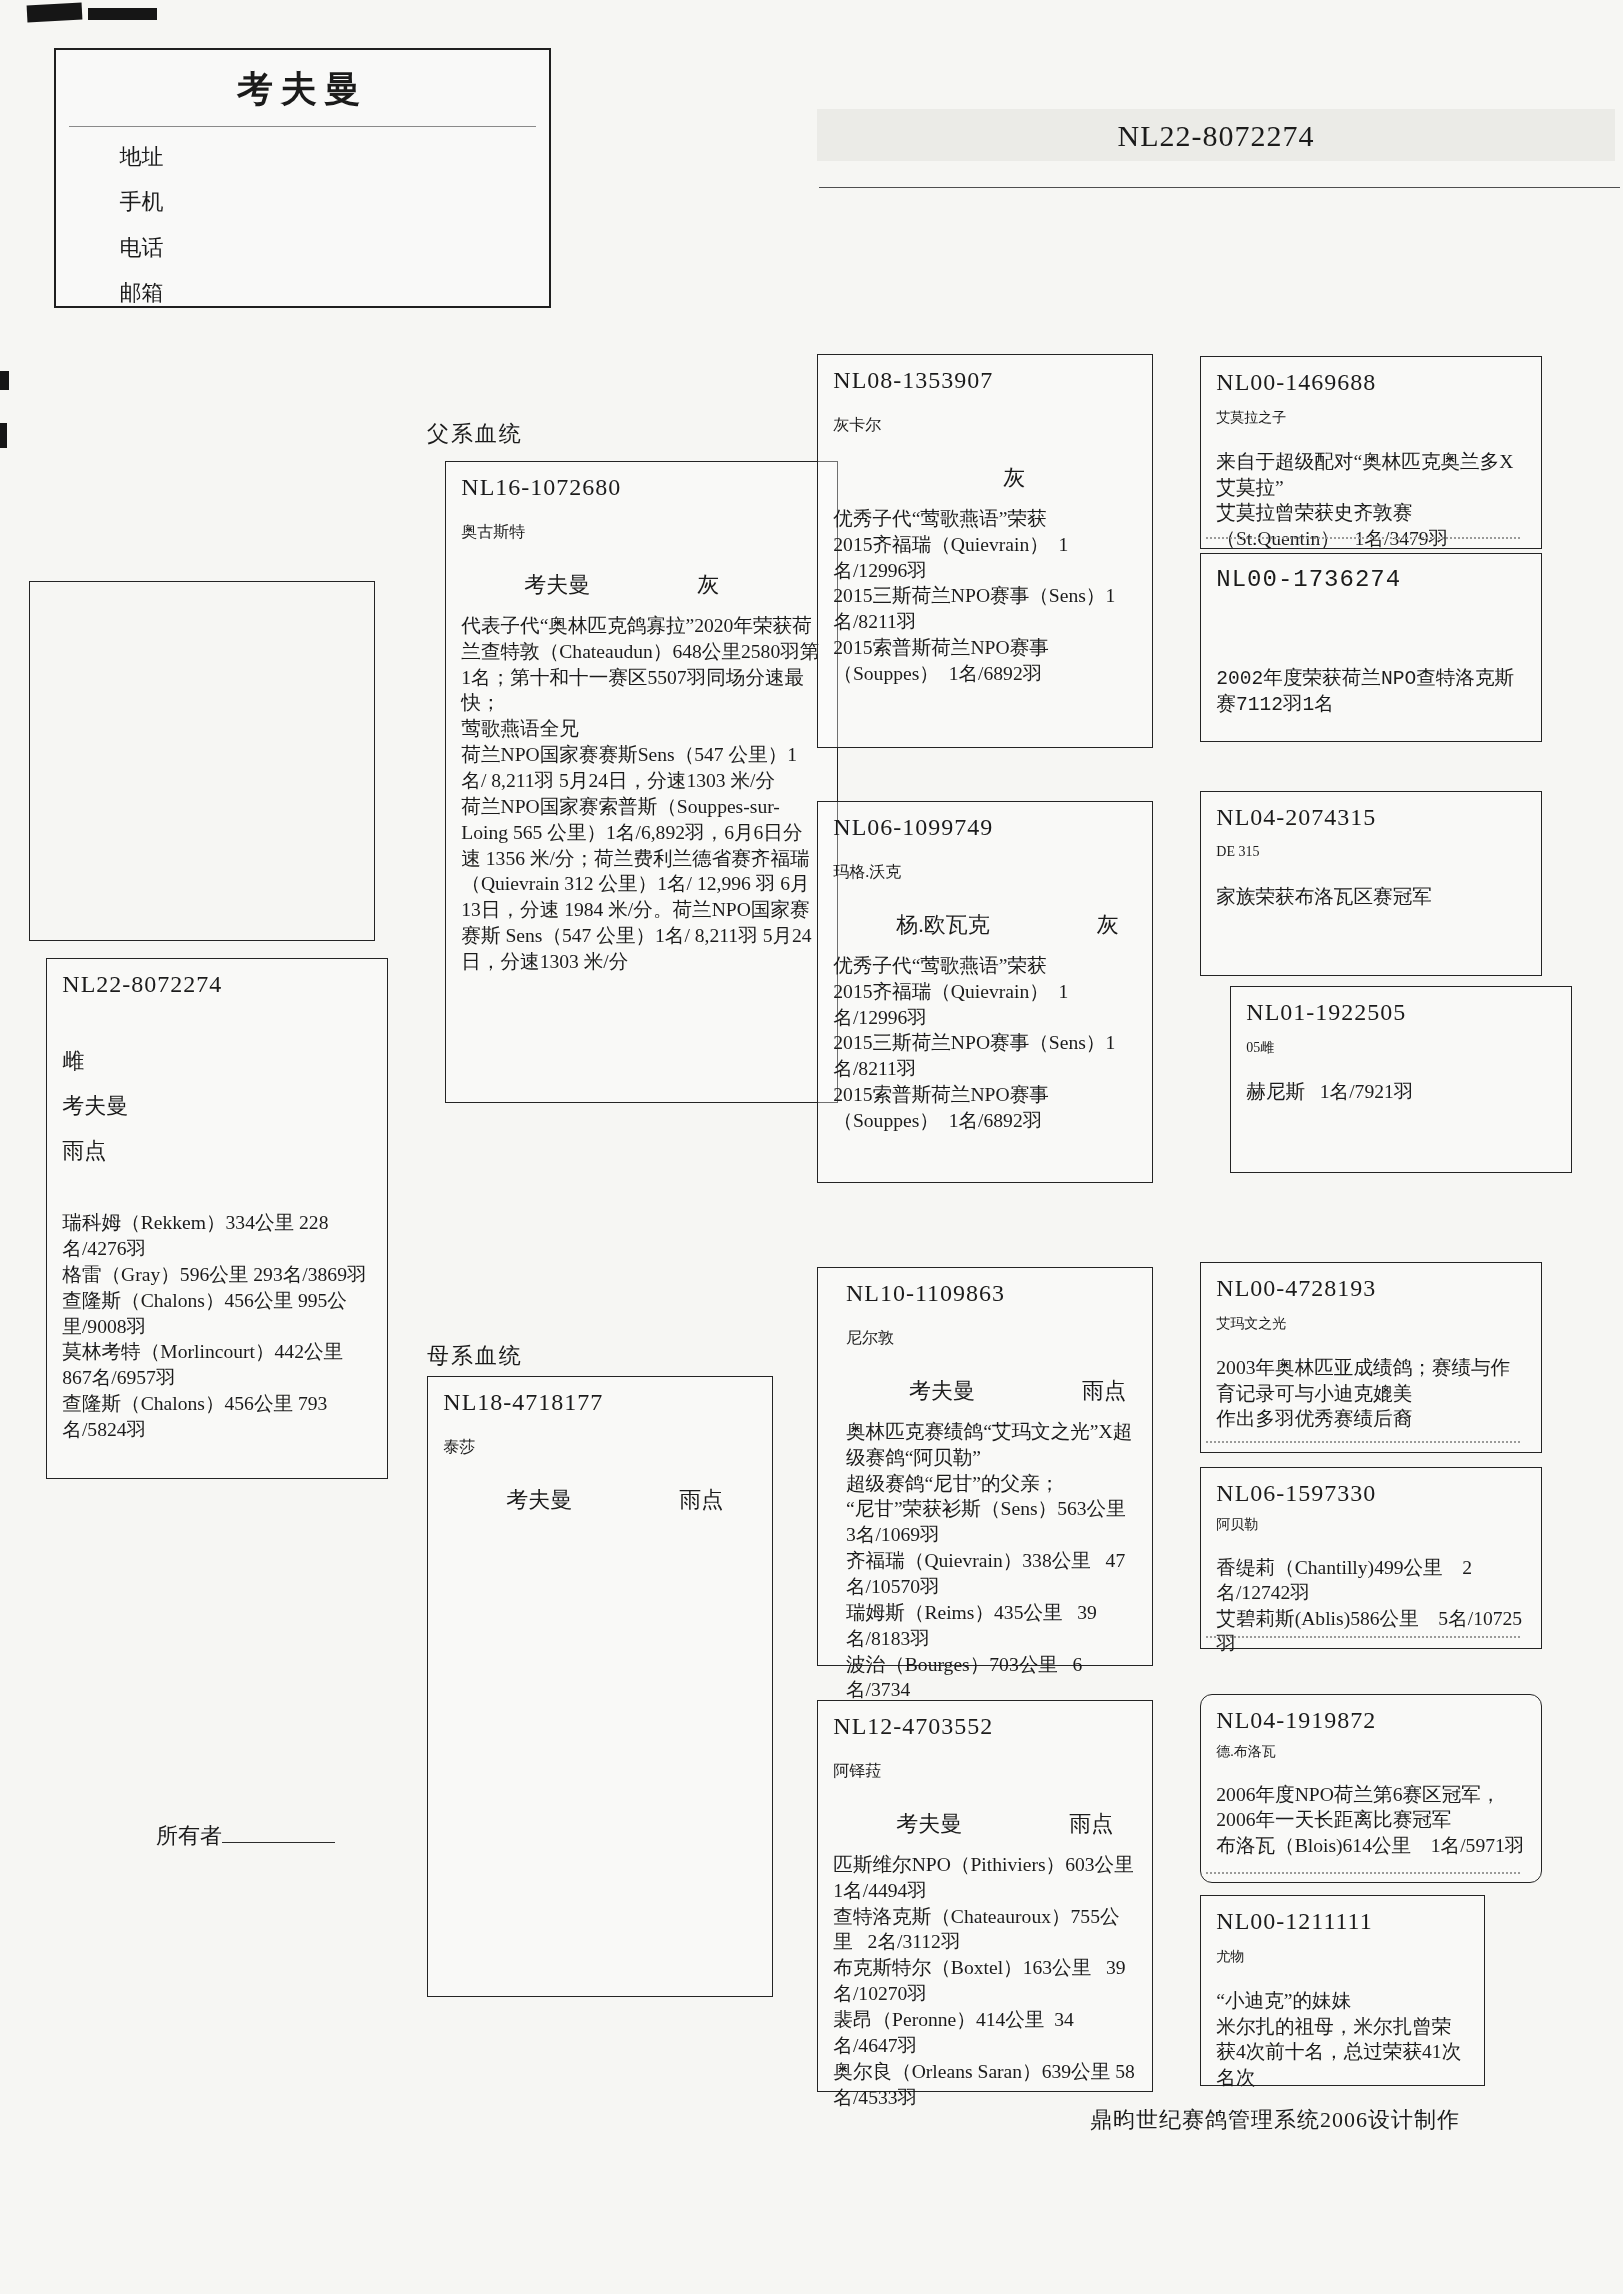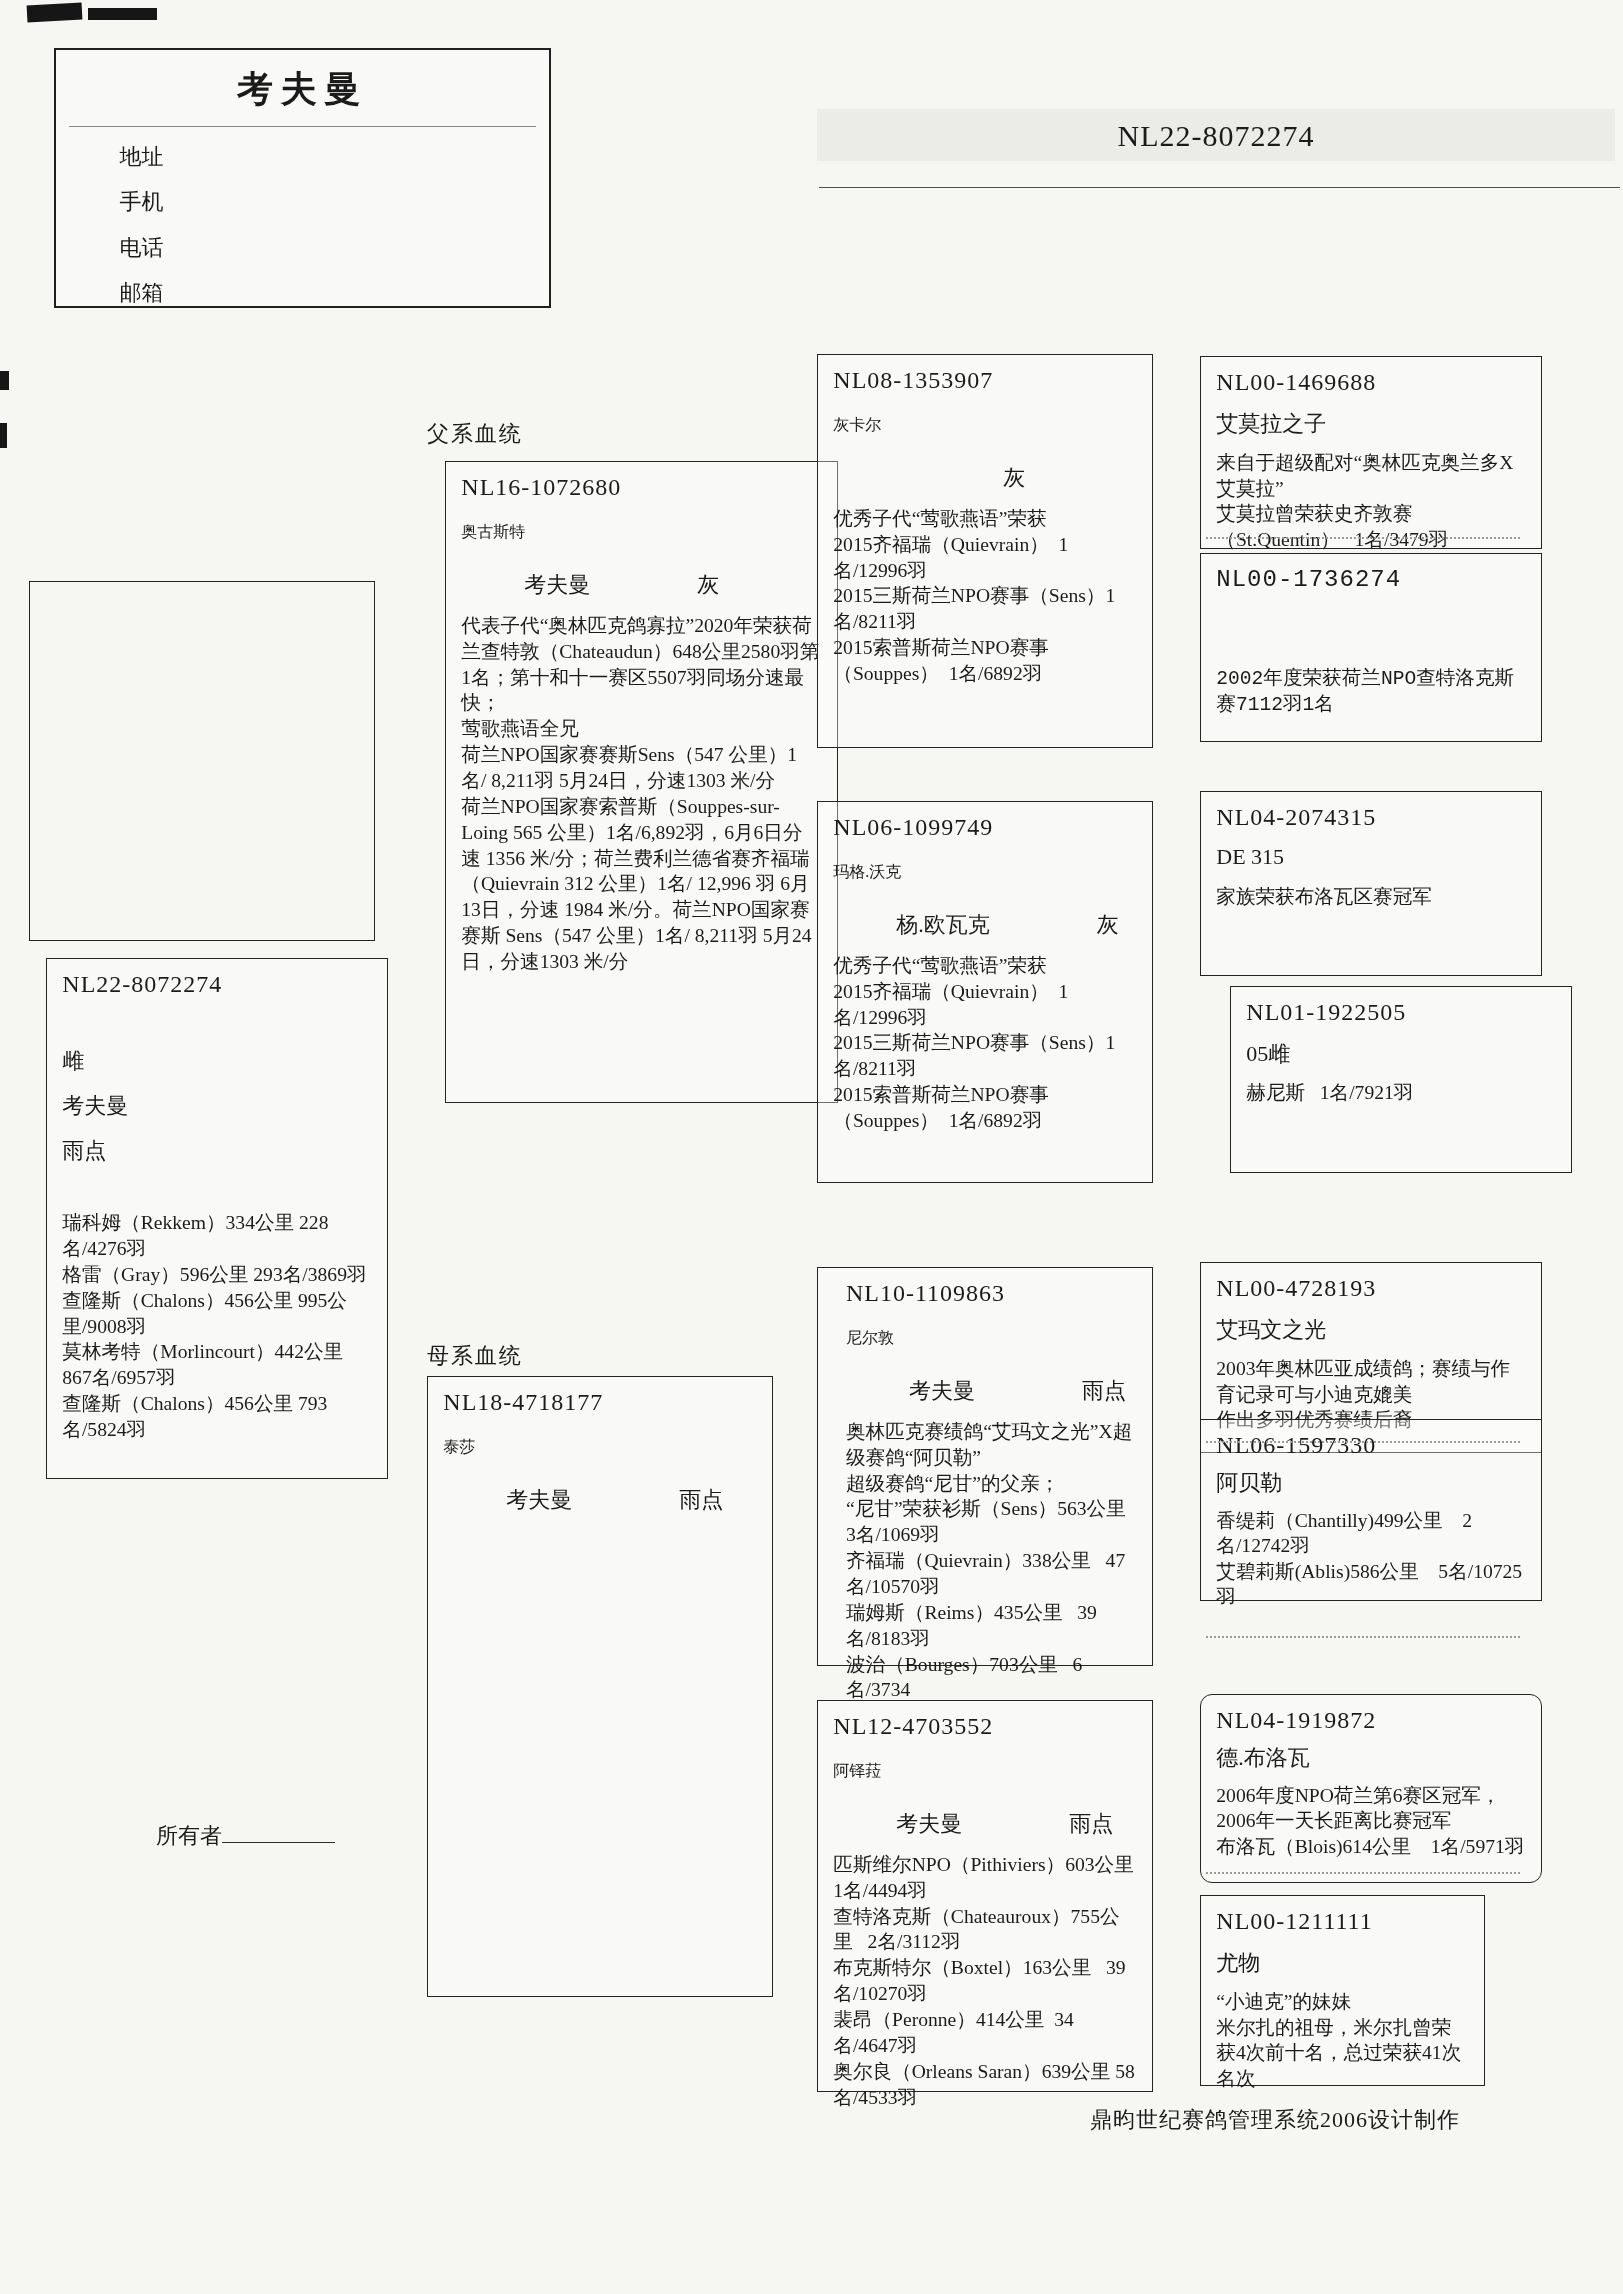--- a/index.html
+++ b/index.html
@@ -9,21 +9,21 @@
     background: #f6f6f3; color: #1b1b1b;
     font-family: "Liberation Serif", "DejaVu Serif", serif;
   }
   .pbox { position: absolute; border: 1.9px solid #242424; padding: 11.5px 15.3px; background: rgba(255,255,255,0.35); }
   .ring { font-size: 24px; letter-spacing: 1px; white-space: nowrap; }
   .pname { font-size: 16px; margin-top: 21px; min-height: 29px; }
   .hdr { display: flex; font-size: 22px; margin-top: 19px; }
   .hdr .strain { margin-left: 63px; white-space: pre; }
   .hdr .color { margin-left: 107px; white-space: pre; }
   .body { font-size: 19.6px; line-height: 1.32; margin-top: 13.4px; white-space: pre-wrap; }
-  .gname { font-size: 22px; margin-top: 13.4px; min-height: 29px; }
+  .gname { font-size: 14px; margin-top: 13.4px; min-height: 29px; }
   .gbody { font-size: 19.6px; line-height: 1.3; margin-top: 11.5px; white-space: pre-wrap; }
   .sex-line, .strain-line, .color-line { font-size: 22px; }
   .sex-line { margin-top: 48px; }
   .strain-line, .color-line { margin-top: 15.3px; }
   .subject-results { margin-top: 44px; }
   .sec-label { position: absolute; font-size: 22px; letter-spacing: 1.9px; }
   .owner-card { position: absolute; left: 54px; top: 48px; width: 497px; height: 260px; border: 2.9px solid #1f1f1f; padding: 15.3px 13.4px 0; background: rgba(255,255,255,0.4); }
   .owner-title { text-align: center; font-size: 36px; font-weight: bold; letter-spacing: 7.6px; }
   .owner-divider { margin-top: 11.5px; border-top: 1.9px solid #8a8a8a; }
   .owner-field { font-size: 22px; margin: 15.3px 0 0 50px; }
@@ -180,21 +180,21 @@
   <div class="gbody">赫尼斯   1名/7921羽</div>
 </div>
 
 <div class="pbox" style="left:1200px;top:1262px;width:342px;height:191px;">
   <div class="ring">NL00-4728193</div>
   <div class="gname">艾玛文之光</div>
   <div class="gbody">2003年奥林匹亚成绩鸽；赛绩与作育记录可与小迪克媲美
 作出多羽优秀赛绩后裔</div>
 </div>
 
-<div class="pbox" style="left:1200px;top:1419px;width:342px;height:182px;">
+<div class="pbox" style="left:1200px;top:1467px;width:342px;height:182px;">
   <div class="ring">NL06-1597330</div>
   <div class="gname" style="margin-top:9.6px;">阿贝勒</div>
   <div class="gbody" style="margin-top:9.6px;">香缇莉（Chantilly)499公里    2名/12742羽
 艾碧莉斯(Ablis)586公里    5名/10725羽</div>
 </div>
 
 <div class="pbox" style="left:1200px;top:1694px;width:342px;height:189px;border-radius:12px;">
   <div class="ring">NL04-1919872</div>
   <div class="gname" style="margin-top:9.6px;">德.布洛瓦</div>
   <div class="gbody" style="margin-top:9.6px;">2006年度NPO荷兰第6赛区冠军，2006年一天长距离比赛冠军

